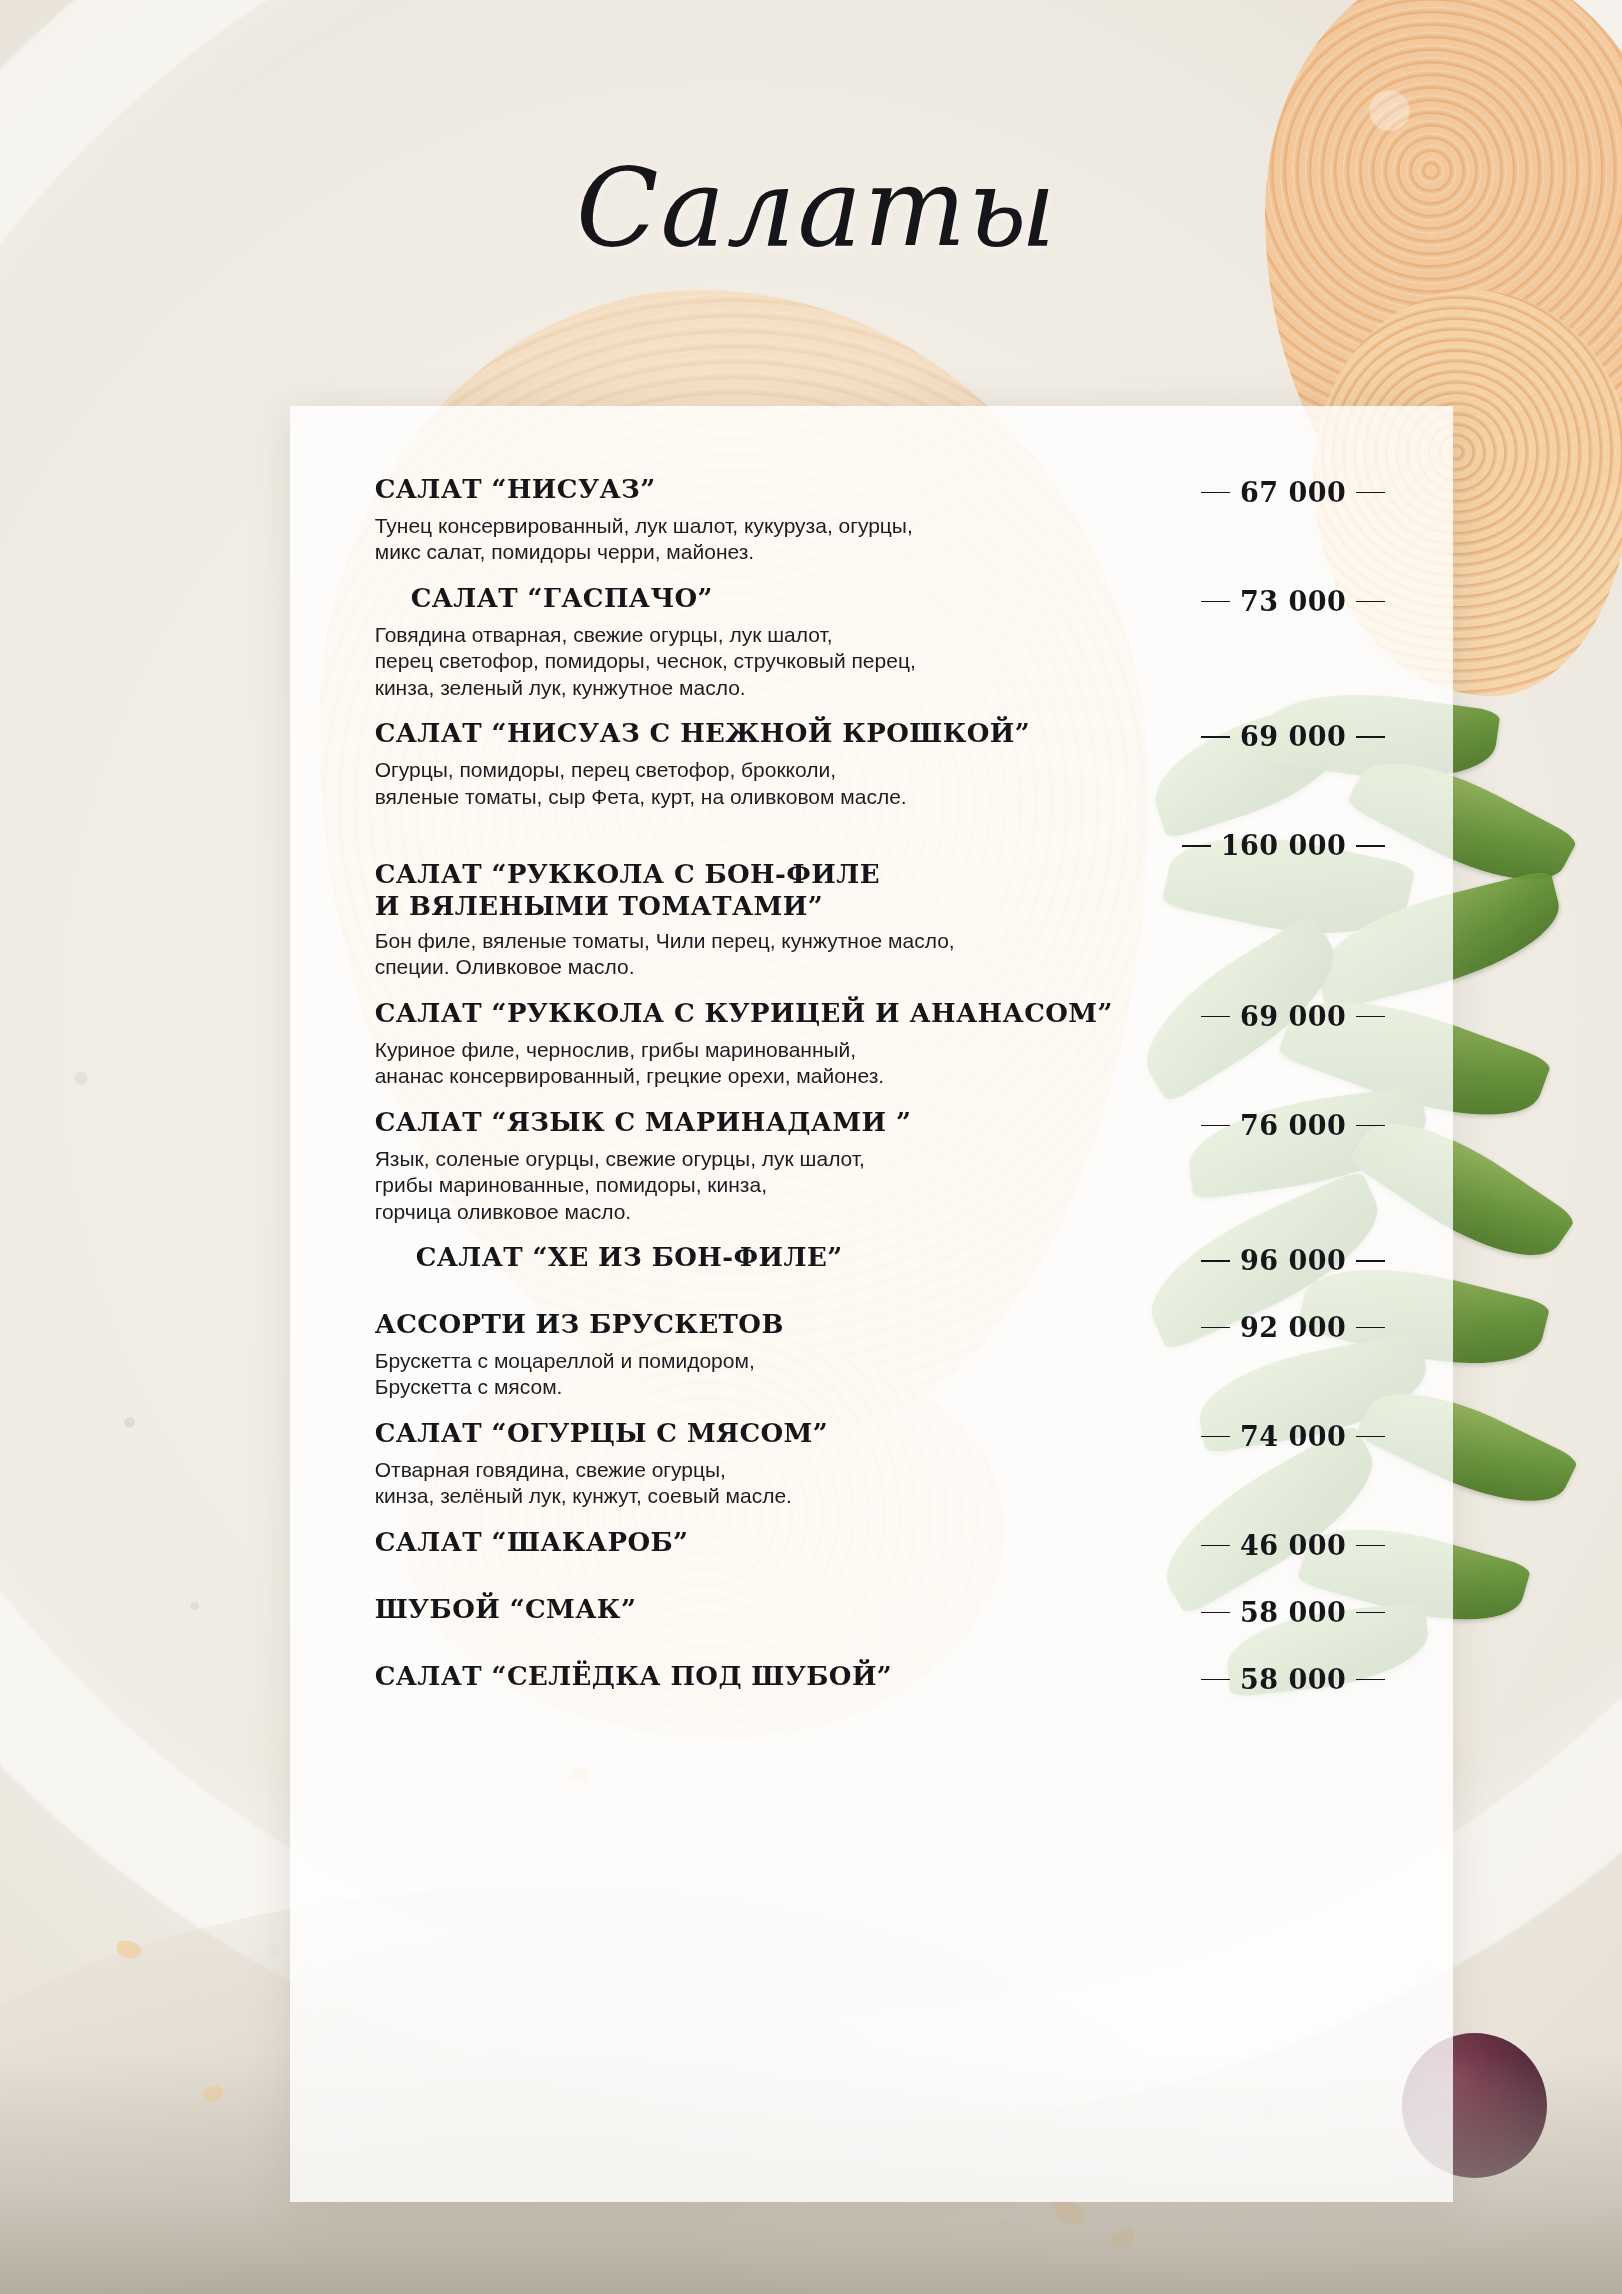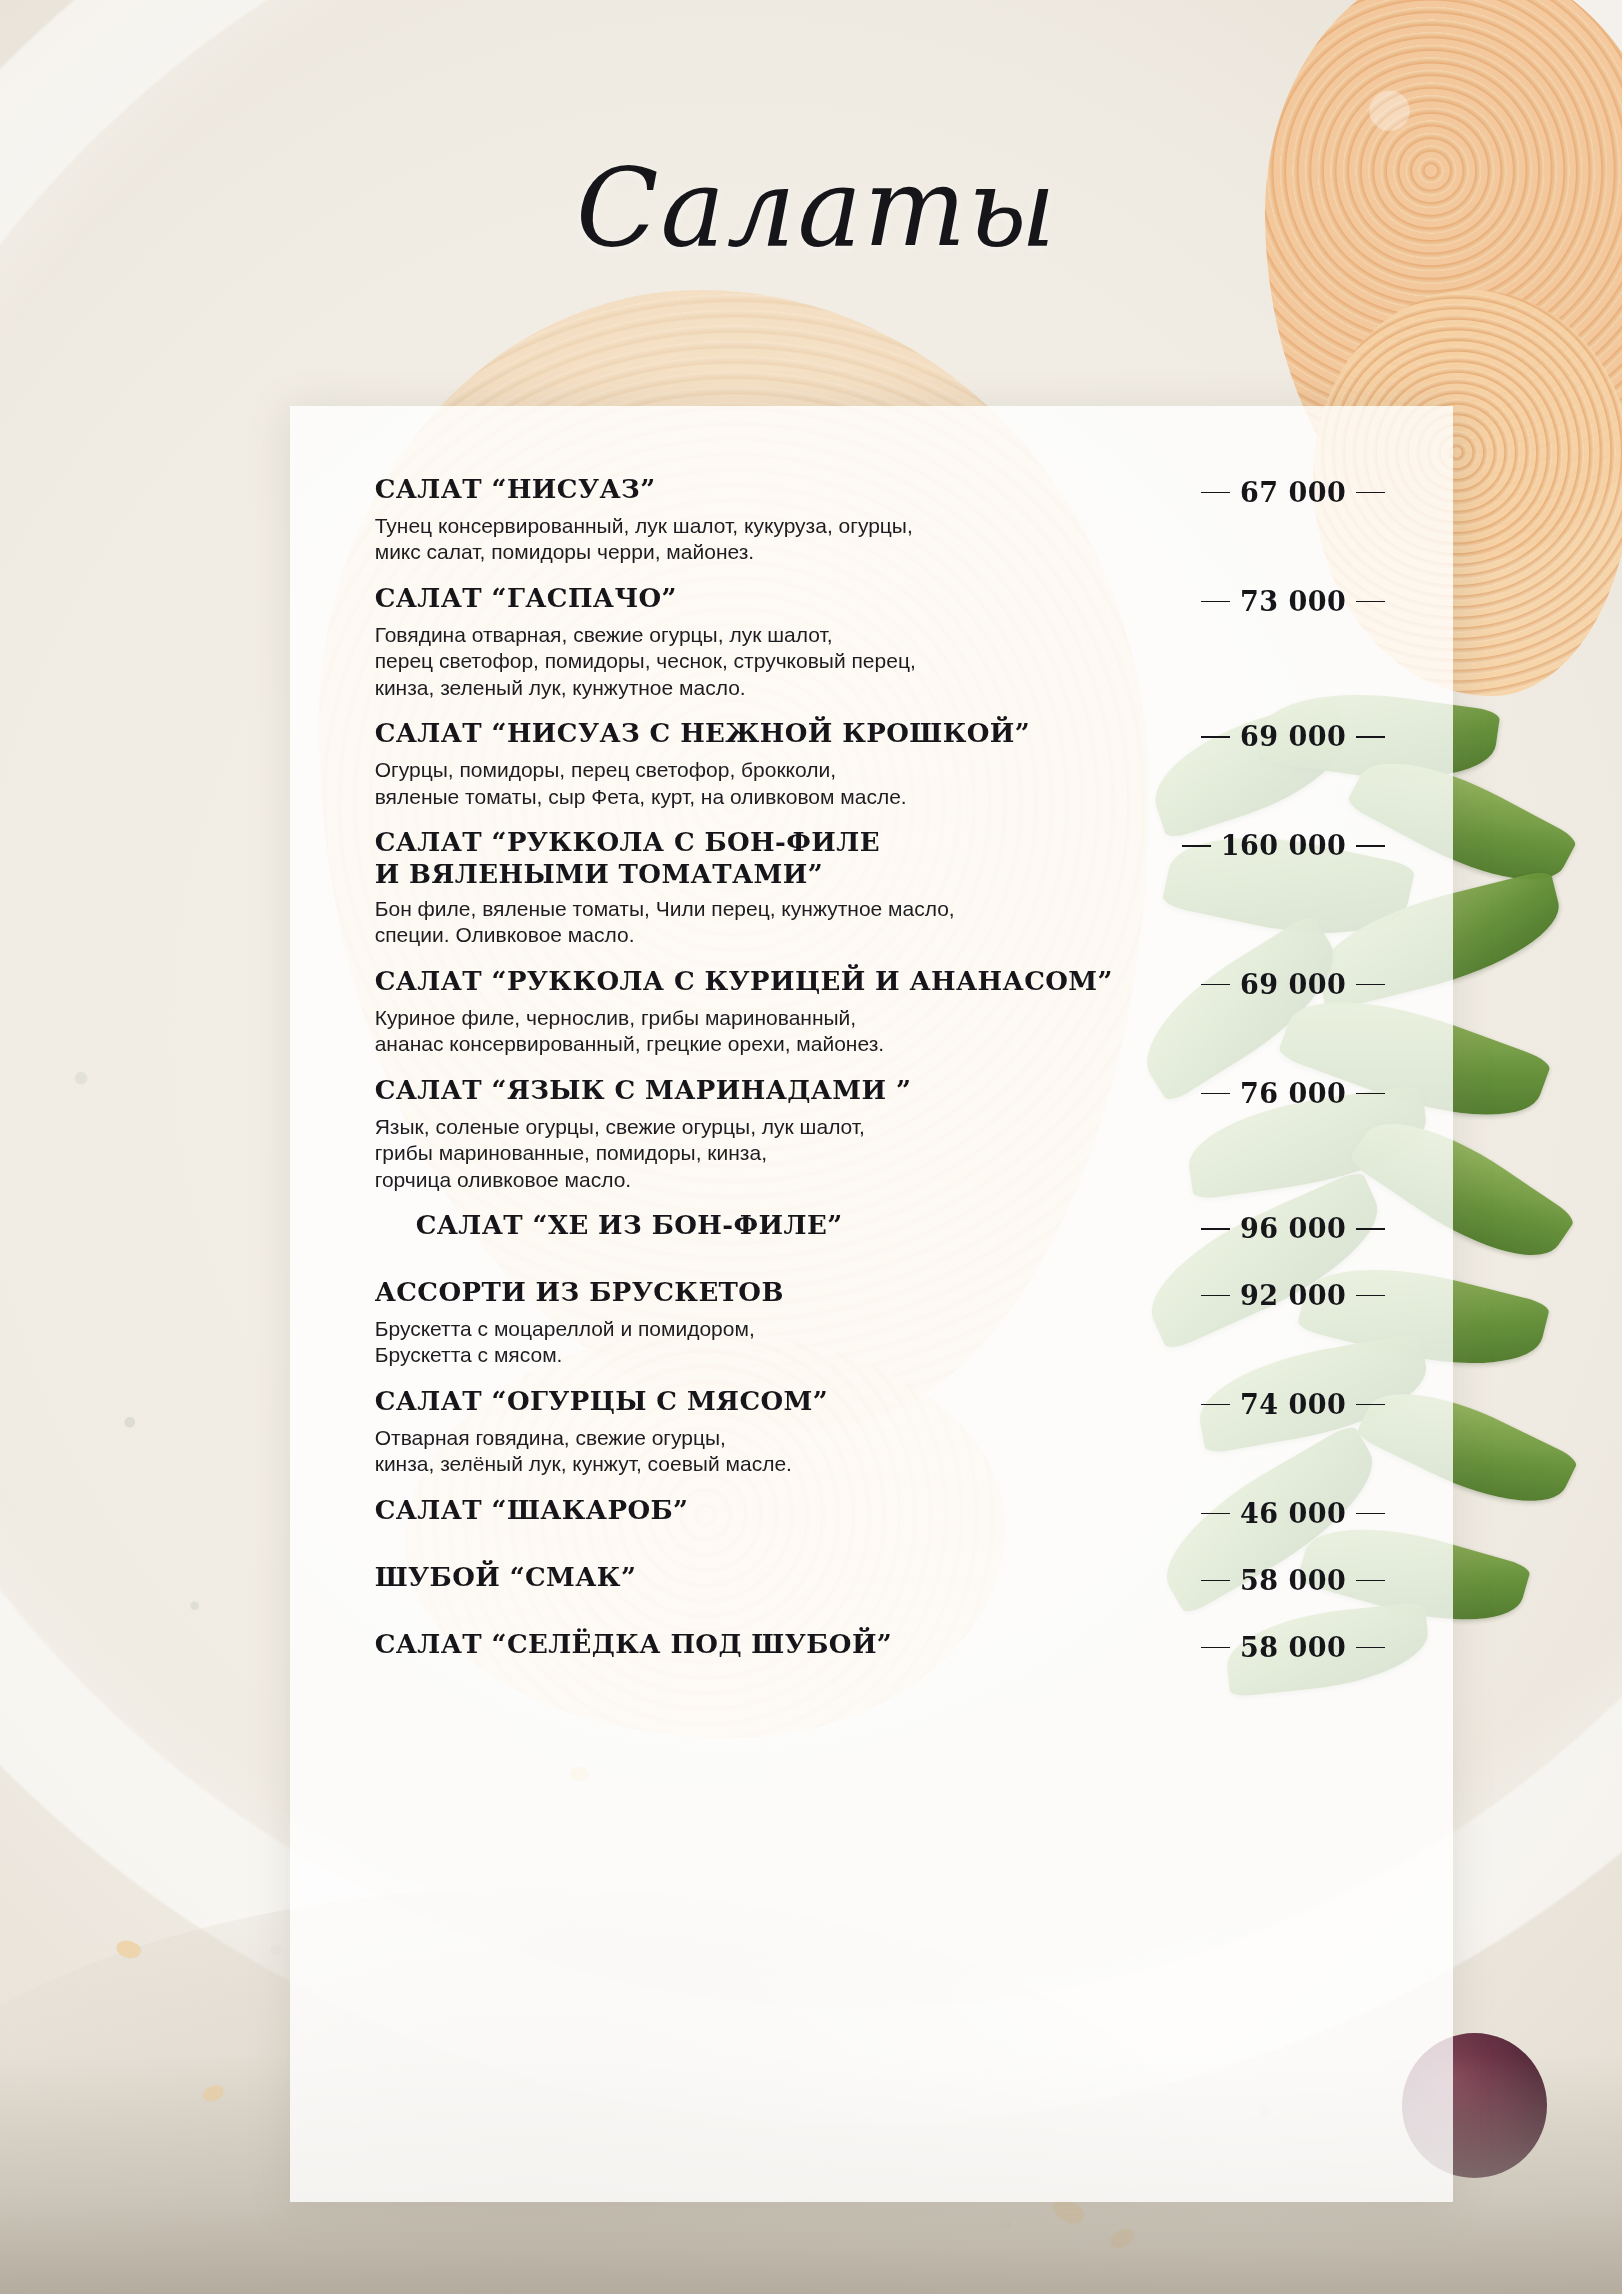--- a/index.html
+++ b/index.html
@@ -258,21 +258,21 @@
             <span class="dash left"></span>
             <span class="price">67 000</span>
             <span class="dash right"></span>
           </div>
         </div>
         <div class="desc">Тунец консервированный, лук шалот, кукуруза, огурцы,
 микс салат, помидоры черри, майонез.</div>
       </div>
       <div class="item">
         <div class="item-head">
-          <div class="item-name" style="white-space: pre-line;">САЛАТ  “ГАСПАЧО”</div>
+          <div class="item-name" style="white-space: pre-line; margin-left: 36px;">САЛАТ  “ГАСПАЧО”</div>
           <div class="price-wrap">
             <span class="dash left"></span>
             <span class="price">73 000</span>
             <span class="dash right"></span>
           </div>
         </div>
         <div class="desc">Говядина отварная, свежие огурцы, лук шалот,
 перец светофор, помидоры, чеснок, стручковый перец,
 кинза, зеленый лук, кунжутное масло.</div>
       </div>
@@ -283,21 +283,21 @@
             <span class="dash left"></span>
             <span class="price">69 000</span>
             <span class="dash right"></span>
           </div>
         </div>
         <div class="desc">Огурцы, помидоры, перец светофор, брокколи,
 вяленые томаты, сыр Фета, курт, на оливковом масле.</div>
       </div>
       <div class="item">
         <div class="item-head">
-          <div class="item-name" style="white-space: pre-line;">САЛАТ  “РУККОЛА С БОН-ФИЛЕ
+          <div class="item-name" style="white-space: pre-line; margin-top: 32px;">САЛАТ  “РУККОЛА С БОН-ФИЛЕ
 И ВЯЛЕНЫМИ ТОМАТАМИ”</div>
           <div class="price-wrap">
             <span class="dash left"></span>
             <span class="price">160 000</span>
             <span class="dash right"></span>
           </div>
         </div>
         <div class="desc">Бон филе, вяленые томаты, Чили перец, кунжутное масло,
 специи. Оливковое масло.</div>
       </div>

